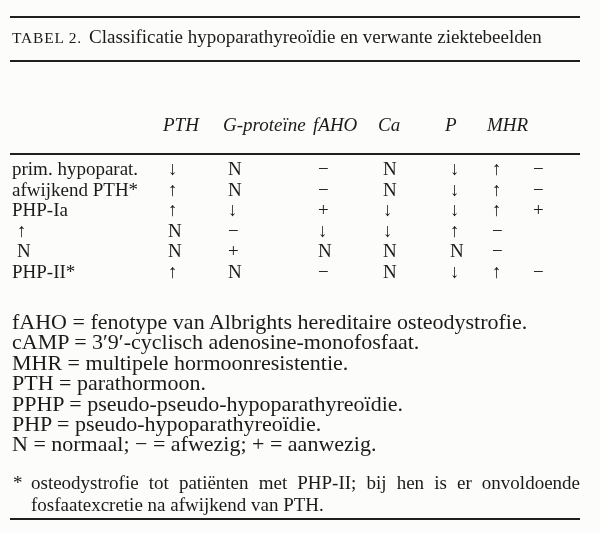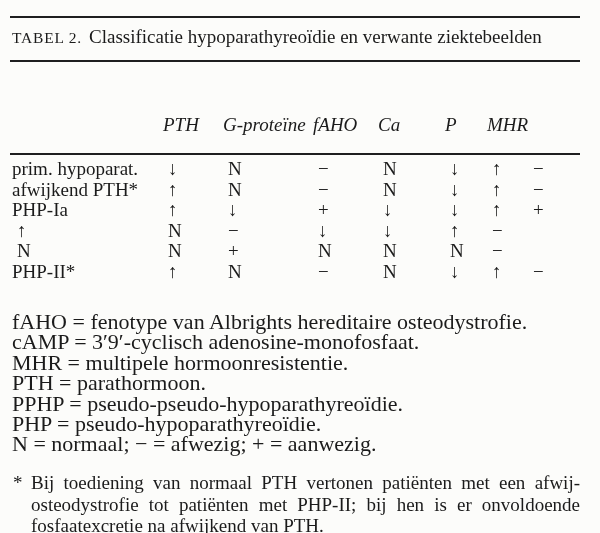--- a/index.html
+++ b/index.html
@@ -161,20 +161,19 @@
     <div>cAMP = 3′9′-cyclisch adenosine-monofosfaat.</div>
     <div>MHR = multipele hormoonresistentie.</div>
     <div>PTH = parathormoon.</div>
     <div>PPHP = pseudo-pseudo-hypoparathyreoïdie.</div>
     <div>PHP = pseudo-hypoparathyreoïdie.</div>
     <div>N = normaal; − = afwezig; + = aanwezig.</div>
   </div>
 
   <div class="footnote">
     <span class="fn-marker">*</span>
-    <div class="fn-line just">Bij toediening van normaal PTH vertonen patiënten met een afwij-</div>
     <div class="fn-line just">osteodystrofie tot patiënten met PHP-II; bij hen is er onvoldoende</div>
     <div class="fn-line">fosfaatexcretie na afwijkend van PTH.</div>
   </div>
 
   <div class="rule rule-bottom"></div>
 
 </div>
 
 </body></html>

